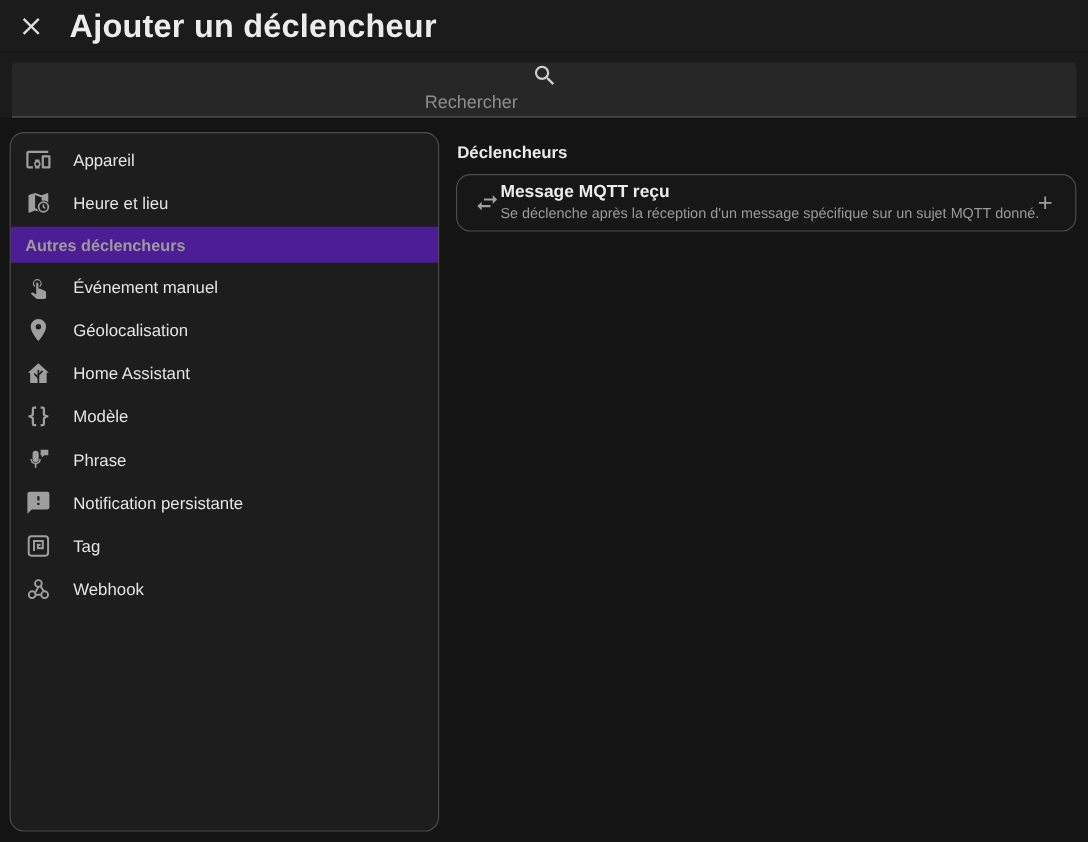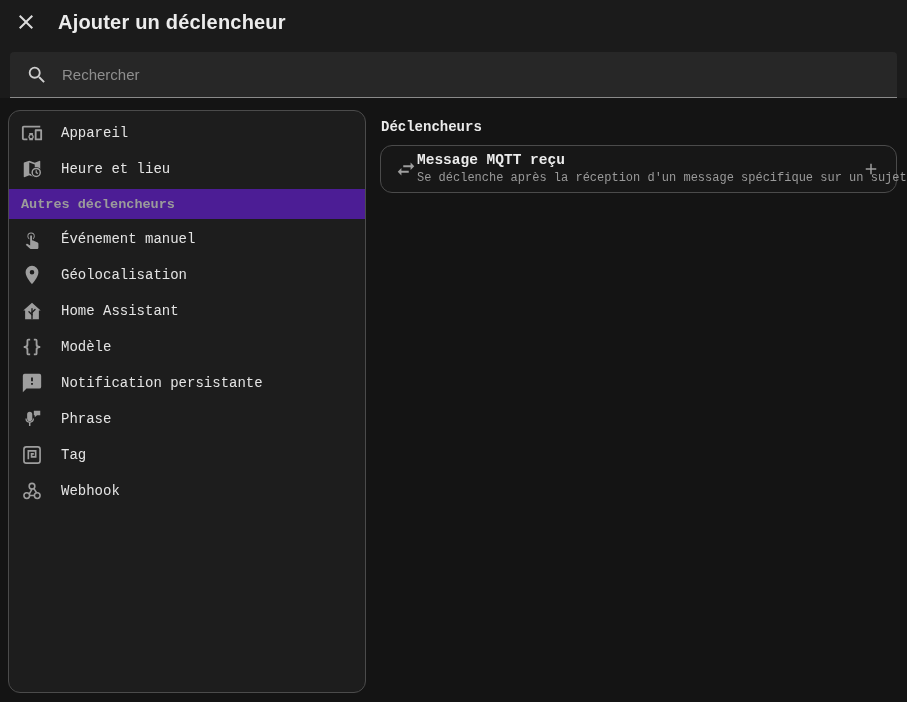--- a/index.html
+++ b/index.html
@@ -23,37 +23,37 @@
   
   .dialog-header{
     height:44px;background:#1b1b1b;display:flex;align-items:center;
     padding:0 14px;
   }
   .close-btn{
     width:24px;height:24px;color:#dcdcdc;cursor:pointer;flex:0 0 auto;
     background:none;border:none;padding:0;
   }
   .dialog-title{
-    margin-left:20px;font-size:20px;font-weight:700;color:#ececec;letter-spacing:.2px;
+    margin-left:20px;font-size:27px;font-weight:700;color:#ececec;letter-spacing:.2px;
   }
   
   .search-row{background:#1b1b1b;padding:8px 10px 0 10px;}
   .search-field{
     height:46px;background:#272727;border-radius:4px 4px 0 0;
     border-bottom:1px solid #8a8a8a;
-    display:flex;align-items:center;padding:0 8px;
+    display:flex;align-items:center;padding:0 8px;flex-direction:column;
   }
   .search-field .icon{width:22px;height:22px;color:#cfcfcf;margin:0 8px 0 8px;flex:0 0 auto}
   .search-input{
     flex:1;background:transparent;border:none;outline:none;color:var(--text);
     font-size:15px;font-family:inherit;padding:0 6px;
   }
   .search-input::placeholder{color:#8e8e8e;opacity:1}
   
-  .content{position:absolute;top:98px;left:0;right:0;bottom:0;font-family:Liberation Mono, monospace;}
+  .content{position:absolute;top:98px;left:0;right:0;bottom:0;}
   .sidebar{
     position:absolute;left:8px;top:12px;bottom:9px;width:358px;
     background:var(--panel-bg);border:1px solid var(--border);border-radius:12px;
     overflow:hidden;padding-top:4px;
   }
   .sidebar-item{
     height:36px;display:flex;align-items:center;padding:0 12px;gap:18px;
     cursor:pointer;
   }
   .sidebar-item .icon{width:22px;height:22px;color:var(--icon);flex:0 0 auto}
@@ -160,34 +160,34 @@
         <span class="icon">
           <svg viewBox="0 0 24 24">
             <path fill="currentColor" d="M8,3A2,2 0 0,0 6,5V9A2,2 0 0,1 4,11H3V13H4A2,2 0 0,1 6,15V19A2,2 0 0,0 8,21H10V19H8V14A2,2 0 0,0 6,12A2,2 0 0,0 8,10V5H10V3M16,3A2,2 0 0,1 18,5V9A2,2 0 0,0 20,11H21V13H20A2,2 0 0,0 18,15V19A2,2 0 0,1 16,21H14V19H16V14A2,2 0 0,1 18,12A2,2 0 0,1 16,10V5H14V3H16Z"></path>
           </svg>
         </span>
         <span class="label">Modèle</span>
       </div>
       <div class="sidebar-item">
         <span class="icon">
           <svg viewBox="0 0 24 24">
-            <path fill="currentColor" fill-rule="evenodd" d="M20,2H4A2,2 0 0,0 2,4V22L6,18H20A2,2 0 0,0 22,16V4A2,2 0 0,0 20,2M13,14H11V12H13V14M13,10H11V6H13V10Z"></path>
-          </svg>
-        </span>
-        <span class="label">Notification persistante</span>
-      </div>
-      <div class="sidebar-item">
-        <span class="icon">
-          <svg viewBox="0 0 24 24">
             <path fill="currentColor" d="M9.5,4A2.8,2.8 0 0,1 12.3,6.8V11.5A2.8,2.8 0 0,1 6.7,11.5V6.8A2.8,2.8 0 0,1 9.5,4Z"></path>
             <path fill="currentColor" d="M4.8,11.5H6.2A3.3,3.3 0 0,0 12.8,11.5H14.2A4.8,4.8 0 0,1 10.3,16.2V19.5H8.7V16.2A4.8,4.8 0 0,1 4.8,11.5Z"></path>
             <path fill="currentColor" d="M14,3H21V8H17.5L15,10.2V8H14V3Z"></path>
           </svg>
         </span>
         <span class="label">Phrase</span>
+      </div>
+      <div class="sidebar-item">
+        <span class="icon">
+          <svg viewBox="0 0 24 24">
+            <path fill="currentColor" fill-rule="evenodd" d="M20,2H4A2,2 0 0,0 2,4V22L6,18H20A2,2 0 0,0 22,16V4A2,2 0 0,0 20,2M13,14H11V12H13V14M13,10H11V6H13V10Z"></path>
+          </svg>
+        </span>
+        <span class="label">Notification persistante</span>
       </div>
       <div class="sidebar-item">
         <span class="icon">
           <svg viewBox="0 0 24 24">
             <rect x="3.2" y="3.2" width="17.6" height="17.6" rx="2.6" fill="none" stroke="currentColor" stroke-width="1.8"></rect>
             <path d="M8 16.5 V7.5 H16 V14 H11.5 V10.8 H14" fill="none" stroke="currentColor" stroke-width="1.8"></path>
           </svg>
         </span>
         <span class="label">Tag</span>
       </div>

